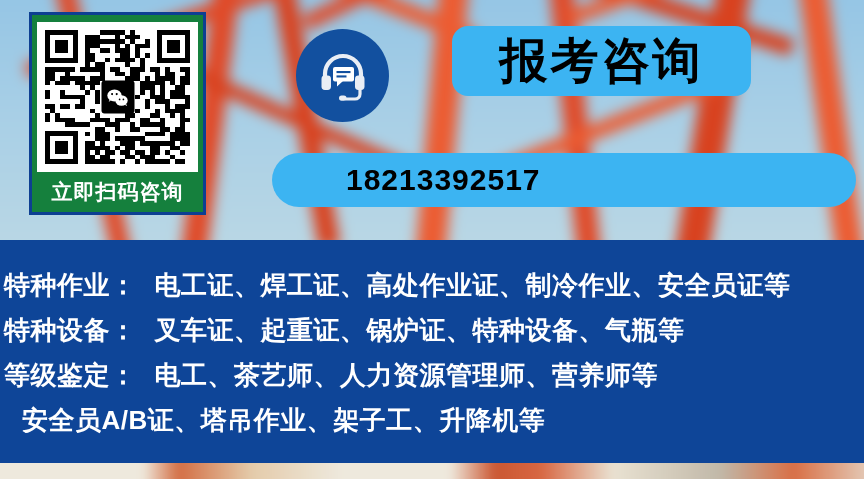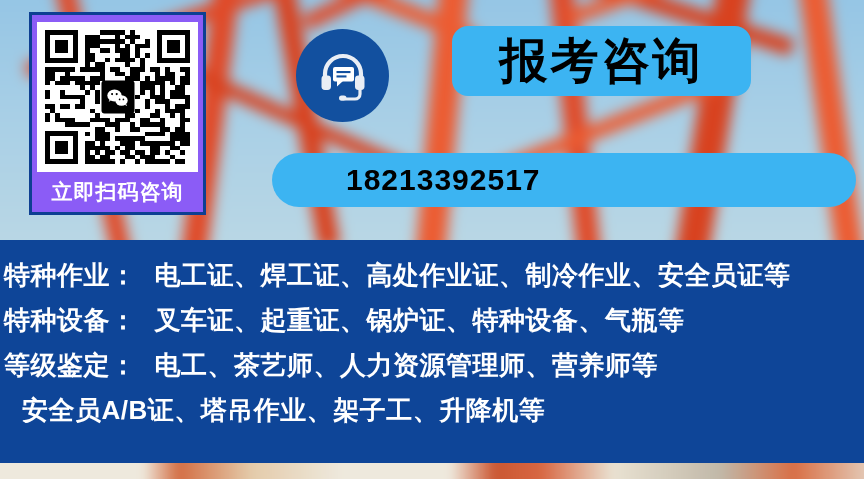--- a/index.html
+++ b/index.html
@@ -60,21 +60,21 @@
   .steel.b { background: #d8421f; }
   .steel.c { background: #ec5c32; }
 
   
   .qr-card {
     position: absolute;
     left: 29px;
     top: 12px;
     width: 177px;
     height: 203px;
-    background: #8b5cf6;
+    background: #15803d;
     border: 3px solid #0d3f92;
     box-sizing: border-box;
     padding: 7px 7px 0 7px;
     display: flex;
     flex-direction: column;
     align-items: center;
   }
   .qr-img {
     width: 161px;
     height: 157px;
@@ -190,21 +190,21 @@
     left: 0;
     top: 240px;
     width: 864px;
     height: 223px;
     background: #0e4598;
     padding: 18px 0 0 0;
     box-sizing: border-box;
   }
   .info-row {
     display: flex;
-    align-items: flex-start;
+    align-items: flex-end;
     height: 45px;
     padding-left: 4px;
   }
   .info-label {
     color: #ffffff;
     font-size: 26px;
     font-weight: bold;
     letter-spacing: 0.5px;
     white-space: nowrap;
   }

